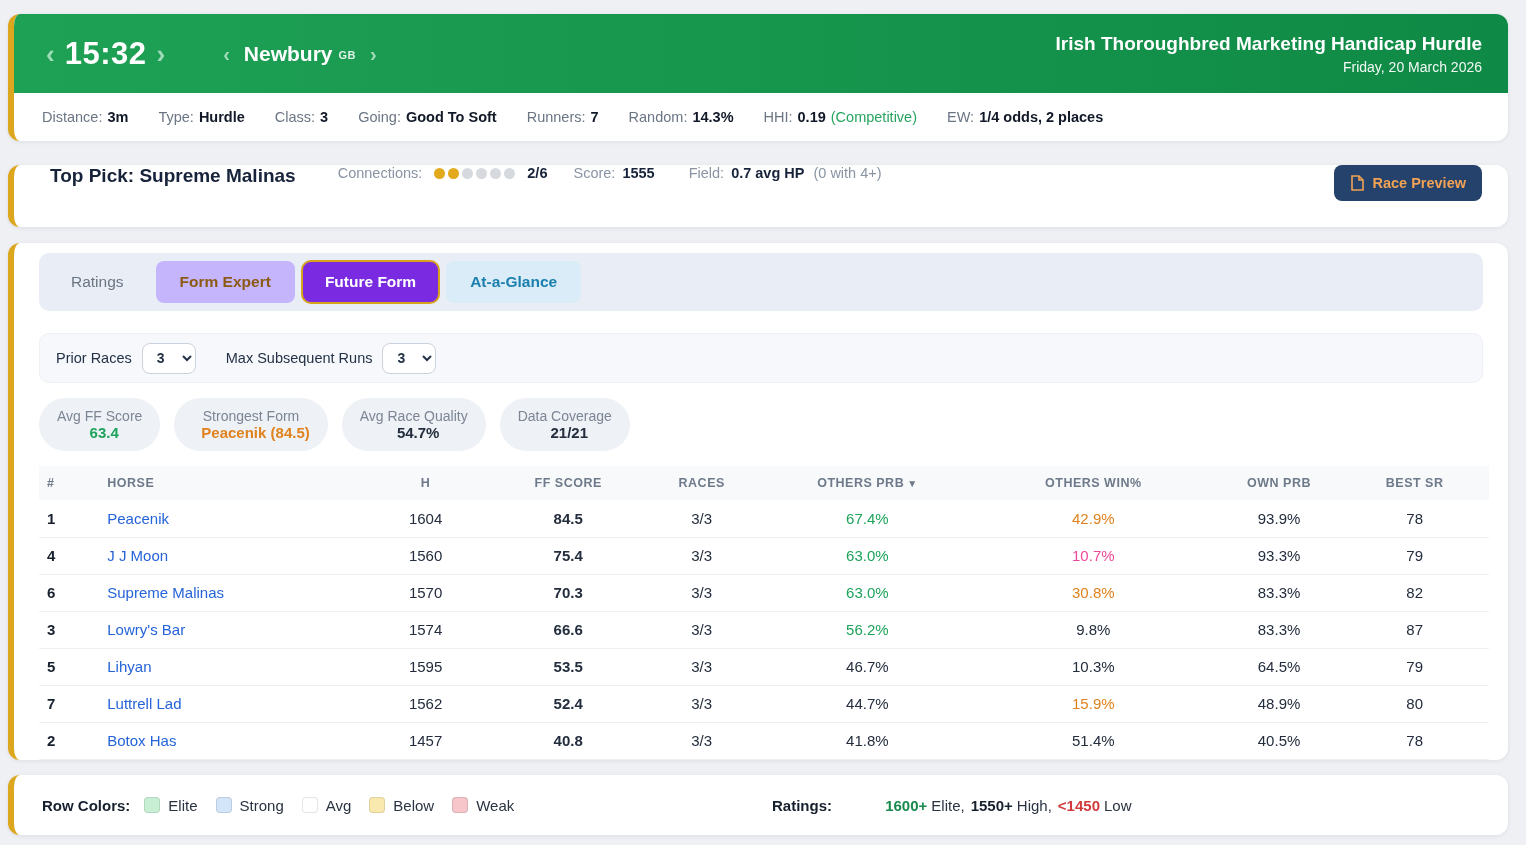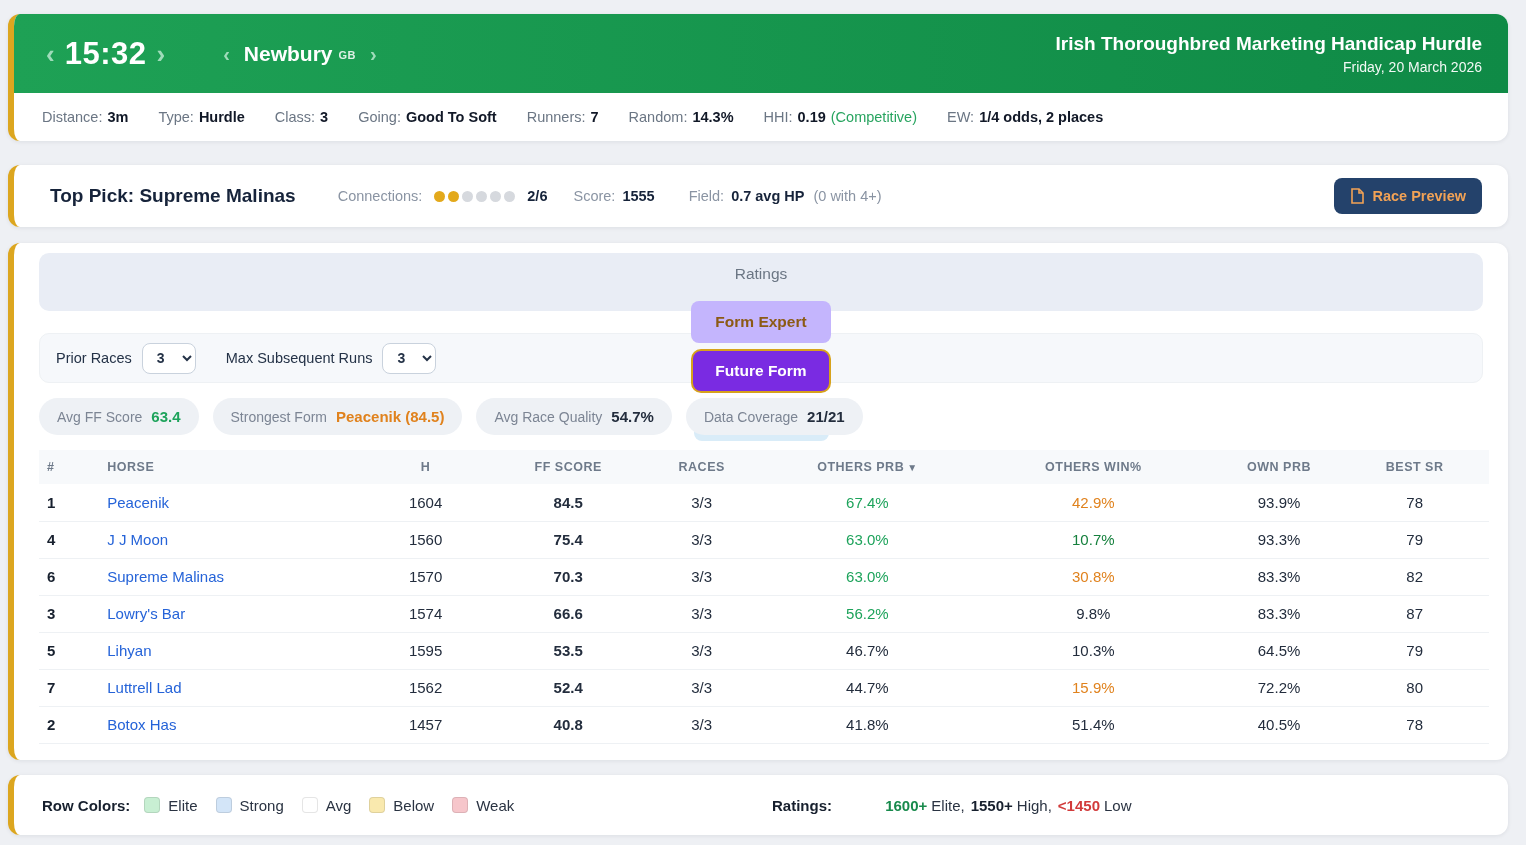--- a/index.html
+++ b/index.html
@@ -27,55 +27,55 @@
   .banner-right { margin-left:auto; text-align:right; }
   .race-title { font-size:19px; font-weight:700; }
   .race-date { font-size:14px; margin-top:4px; opacity:.95; }
   .race-info-bar { height:48px; display:flex; align-items:center; padding:0 28px; gap:30px; font-size:14.5px; }
   .info-item { white-space:nowrap; }
   .info-label { color:#6b7684; }
   .info-value { color:#111827; font-weight:700; margin-left:5px; }
   .info-extra { color:#27a45f; margin-left:5px; }
 
   
-  .card-toppick { top:165px; height:62px; display:flex; align-items:center; padding:0 26px 0 36px; }
+  .card-toppick { top:165px; height:62px; display:flex; align-items:flex-start; padding:0 26px 0 36px; }
   .toppick-title { font-size:19px; font-weight:700; color:#16233a; }
   .tp-group { display:flex; align-items:center; margin-left:42px; font-size:14.5px; white-space:nowrap; }
   .tp-label { color:#8a94a3; }
   .tp-strong { font-weight:700; color:#16233a; margin-left:7px; }
   .tp-muted { color:#8a94a3; margin-left:9px; }
   .dots { display:flex; gap:3px; margin:0 10px 0 12px; }
   .dot { width:11px; height:11px; border-radius:50%; background:#d6d9de; }
   .dot.filled { background:#e3a91c; }
   .preview-btn {
     margin-left:auto; display:flex; align-items:center; gap:8px;
     background:#24426b; color:#f2a255; border:none; border-radius:8px;
     padding:10px 16px; font-size:14.5px; font-weight:700; cursor:pointer;
     font-family:"Liberation Sans", sans-serif;
   }
 
   
   .card-main { top:243px; height:517px; padding:10px 25px 0 25px; }
-  .tab-band { background:#e9edf5; border-radius:10px; height:58px; display:flex; align-items:center; padding:0 6px; gap:6px;flex-direction:column; }
+  .tab-band { background:#e9edf5; border-radius:10px; height:58px; display:flex; align-items:center; padding:0 6px; gap:6px; }
   .tab { border-radius:8px; padding:12px 24px; font-size:15.5px; font-weight:700; cursor:pointer; white-space:nowrap; }
   .tab--plain { color:#6b7684; font-weight:400; padding:12px 26px; }
   .tab--yellow { background:#c4b5fd; color:#8c5a14; }
   .tab--blue { background:#d9ecf8; color:#1b7fae; }
   .tab--active { background:#7a2be2; color:#fff; border:2px solid #d7a21c; border-radius:10px; padding:11px 22px; }
 
   .controls-row { margin-top:22px; background:#f6f8fb; border:1px solid #eef1f4; border-radius:10px; height:50px; display:flex; align-items:center; padding:0 16px; font-size:14.5px; color:#243247; }
   .ctl-label { margin-right:10px; }
   .ctl-select {
     width:54px; height:31px; border:1.5px solid #c9d2dd; border-radius:8px; background:#fff;
     font-family:"Liberation Sans", sans-serif; font-size:14px; font-weight:600; color:#243247;
     padding:0 4px 0 10px; margin-right:30px; cursor:pointer;
   }
 
   .pills-row { margin-top:15px; display:flex; gap:14px; }
-  .stat-pill { background:#eef1f5; border-radius:999px; padding:10px 18px; font-size:14px; display:flex; align-items:center; white-space:nowrap; }
+  .stat-pill { background:#eef1f5; border-radius:999px; padding:10px 18px; font-size:14px; display:flex; align-items:center; white-space:nowrap;flex-direction:column; }
   .pill-label { color:#7c8594; }
   .pill-value { font-weight:700; font-size:15px; margin-left:9px; }
 
   table.ff { margin-top:15px; width:1450px; border-collapse:collapse; table-layout:fixed; }
   .ff thead th {
     background:#f7f9fb; color:#6e7a8a; font-size:12.5px; font-weight:700;
     letter-spacing:.04em; height:34px; text-align:center; cursor:pointer; white-space:nowrap;
   }
   .ff th:nth-child(1){ text-align:left; padding-left:8px; }
   .ff th:nth-child(2){ text-align:left; padding-left:2px; }
@@ -236,21 +236,21 @@
             <td>93.9%</td>
             <td>78</td>
           </tr>
           <tr>
             <td>4</td>
             <td><a class="horse-link">J J Moon</a></td>
             <td>1560</td>
             <td>75.4</td>
             <td>3/3</td>
             <td style="color: rgb(29, 163, 91);">63.0%</td>
-            <td style="color: #15803d;">10.7%</td>
+            <td style="color: #ec4899;">10.7%</td>
             <td>93.3%</td>
             <td>79</td>
           </tr>
           <tr>
             <td>6</td>
             <td><a class="horse-link">Supreme Malinas</a></td>
             <td>1570</td>
             <td>70.3</td>
             <td>3/3</td>
             <td style="color: rgb(29, 163, 91);">63.0%</td>
@@ -281,21 +281,21 @@
             <td>79</td>
           </tr>
           <tr>
             <td>7</td>
             <td><a class="horse-link">Luttrell Lad</a></td>
             <td>1562</td>
             <td>52.4</td>
             <td>3/3</td>
             <td style="color: rgb(35, 45, 61);">44.7%</td>
             <td style="color: rgb(224, 130, 29);">15.9%</td>
-            <td>72.2%</td>
+            <td>48.9%</td>
             <td>80</td>
           </tr>
           <tr>
             <td>2</td>
             <td><a class="horse-link">Botox Has</a></td>
             <td>1457</td>
             <td>40.8</td>
             <td>3/3</td>
             <td style="color: rgb(35, 45, 61);">41.8%</td>
             <td style="color: rgb(35, 45, 61);">51.4%</td>

